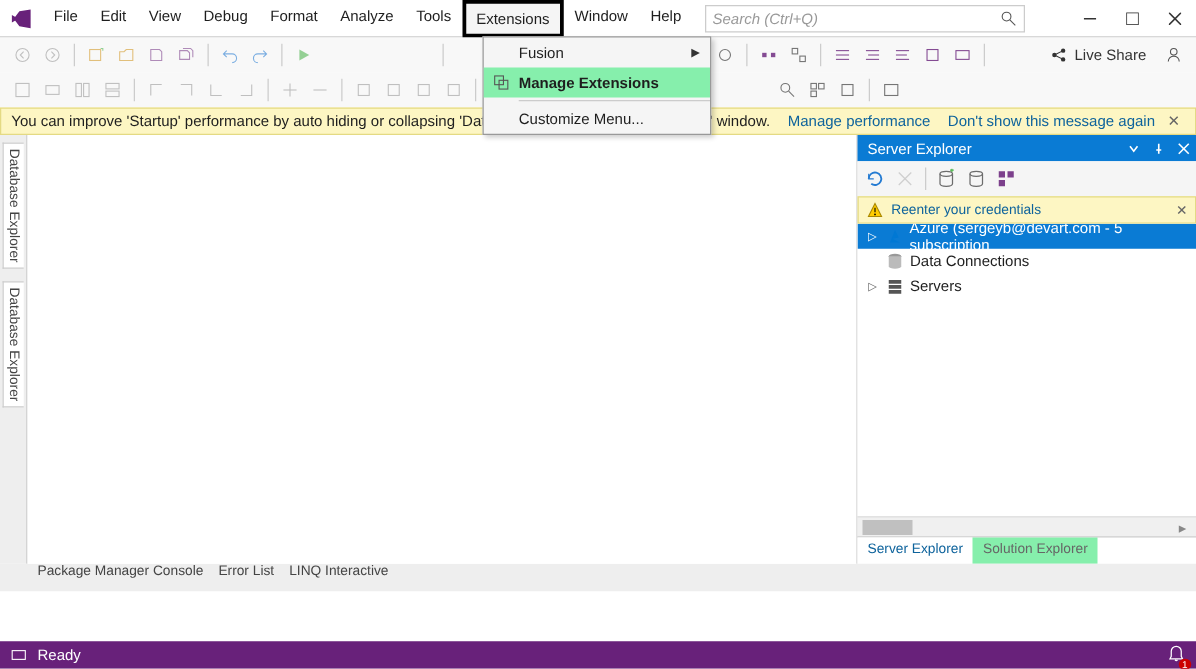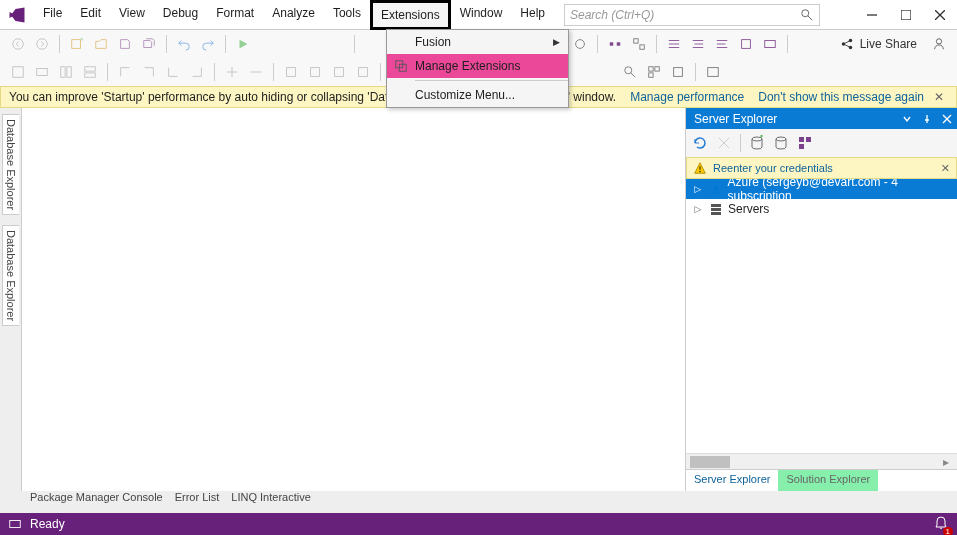--- a/index.html
+++ b/index.html
@@ -19,21 +19,21 @@
   .win-controls { display: flex; gap: 0; }
   .win-btn { width: 34px; height: 28px; display: flex; align-items: center; justify-content: center; }
   .win-btn svg { width: 10px; height: 10px; stroke: #333; stroke-width: 1.3; fill: none; }
 
   
   .dropdown { position: absolute; top: 29px; left: 386px; width: 183px; background: #f5f5f5; border: 1px solid #999; box-shadow: 2px 2px 4px rgba(0,0,0,0.2); z-index: 100; }
   .dropdown .dd-item { display: flex; align-items: center; height: 24px; padding-right: 8px; }
   .dropdown .dd-item .dd-icon { width: 28px; display: flex; justify-content: center; }
   .dropdown .dd-item .dd-label { flex: 1; }
   .dropdown .dd-item.fly .arrow { font-size: 9px; color: #333; }
-  .dropdown .dd-item.sel { background: #ec4899; }
+  .dropdown .dd-item.sel { background: #86efac; font-weight: bold; }
   .dropdown .dd-sep { height: 1px; background: #ccc; margin: 2px 0 2px 28px; }
 
   
   .toolbar { height: 28px; display: flex; align-items: center; padding: 0 8px; gap: 4px; border-bottom: 0; background: #eee; }
   .tb-btn { width: 20px; height: 20px; display:flex; align-items:center; justify-content:center; opacity: 0.5; }
   .tb-sep { width: 1px; height: 18px; background: #ccc; margin: 0 3px; }
   .toolbar.row1 { background: #f8f8f8; }
   .toolbar.row2 { background: #f8f8f8; }
   .live-share { margin-left: auto; display: flex; align-items: center; gap: 6px; color: #333; opacity:1;}
   .live-share svg { width:14px; height:14px; }
@@ -78,21 +78,21 @@
   .scrollbar .thumb { height:12px; width:40px; background:#c0c0c0; margin-left:4px; }
   .panel-tabs { height:22px; display:flex; border-top:1px solid #ccc; font-size:11px; }
   .panel-tabs .ptab { padding: 3px 8px; cursor:default; }
   .panel-tabs .ptab.active { color: #0e639c; background:#fff; }
   .panel-tabs .ptab.inactive { color:#666; background:#86efac; }
 
   
   .bottom-tabs { height: 22px; background:#eee; display:flex; align-items:flex-start; padding-left:30px; gap:12px; font-size:11px; color:#444; }
 
   
-  .statusbar { height: 22px; background:#68217a; color:#fff; display:flex; align-items:center; padding: 0 8px; font-size:12px; }
+  .statusbar { height: 22px; background:#68217a; color:#fff; display:flex; align-items:center; padding: 0 8px; font-size:12px;margin-top:40px; }
   .statusbar .sicon { width:14px; margin-right:8px; }
   .statusbar .stxt { flex:1; }
   .statusbar .bell { position:relative; }
   .statusbar .bell .badge { position:absolute; bottom:-2px; right:-4px; background:#c00; color:#fff; font-size:8px; border-radius:6px; padding:0 3px; }
 
   
   .gico { width:14px; height:14px; }
 </style>
 </head>
 <body>
@@ -475,21 +475,29 @@
         </svg>
       <span class="plink">Reenter your credentials</span>
       <span class="pclose">✕</span>
     </div>
     <div class="tree" id="tree">
         <div class="tree-row selected">
           <span class="exp">▷</span>
           <span class="ticon"><svg width="16" height="16" viewBox="0 0 16 16">
               <path d="M4 13 L8 3 L11 9 L6 10 L12 13 Z" fill="#0078d4"></path>
             </svg></span>
-          <span>Azure (sergeyb@devart.com - 4 subscription</span>
+          <span>Azure (sergeyb@devart.com - 5 subscription</span>
+        </div>
+        <div class="tree-row">
+          <span class="exp"></span>
+          <span class="ticon"><svg width="16" height="16" viewBox="0 0 16 16">
+              <ellipse cx="8" cy="4" rx="5" ry="2" fill="#999"></ellipse>
+              <path d="M3 4 L3 12 A5 2 0 0 0 13 12 L13 4" fill="#bbb"></path>
+            </svg></span>
+          <span>Data Connections</span>
         </div>
         <div class="tree-row">
           <span class="exp">▷</span>
           <span class="ticon"><svg width="16" height="16" viewBox="0 0 16 16">
               <rect x="3" y="3" width="10" height="3" fill="#555"></rect>
               <rect x="3" y="7" width="10" height="3" fill="#555"></rect>
               <rect x="3" y="11" width="10" height="3" fill="#555"></rect>
             </svg></span>
           <span>Servers</span>
         </div>

